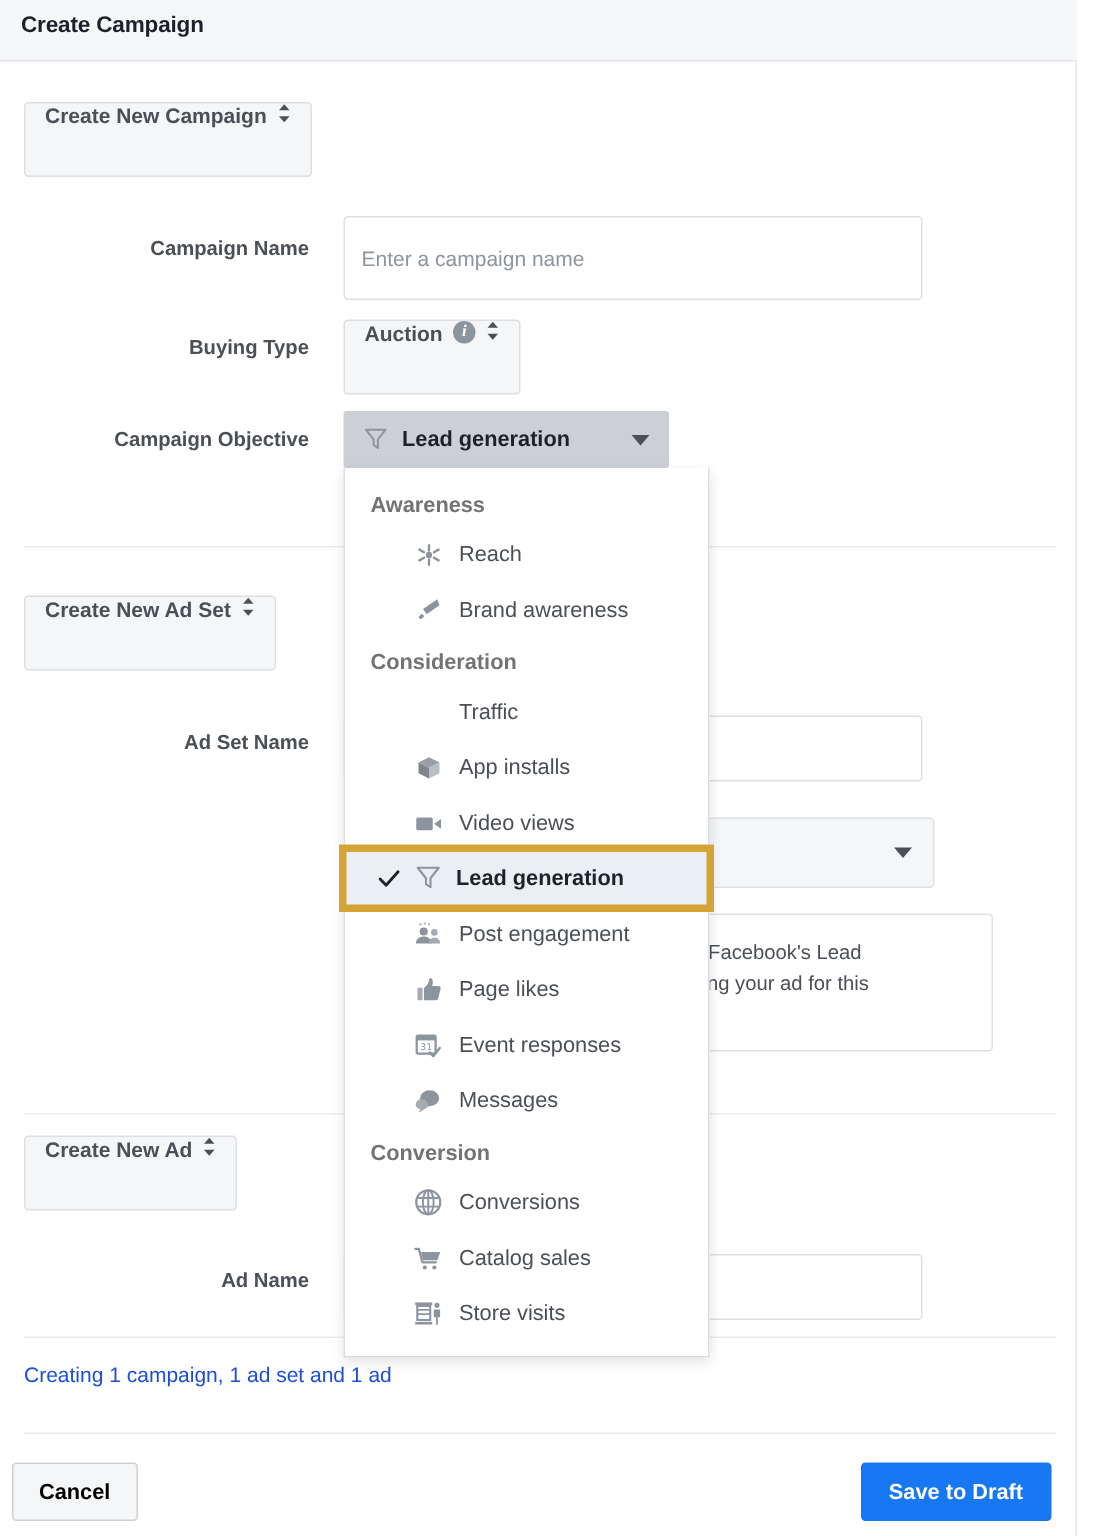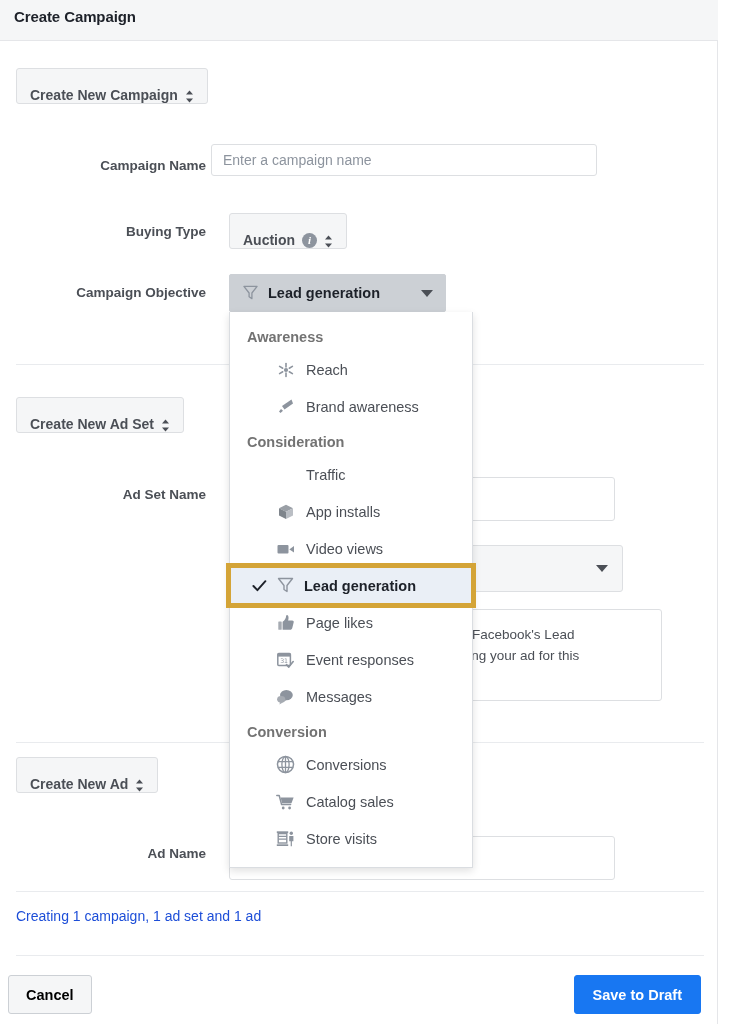--- a/index.html
+++ b/index.html
@@ -31,22 +31,22 @@
 
   
   .panel-edge {
     position: absolute; top: 41px; left: 717px; width: 1px; height: 983px;
     background: #e5e6e9;
   }
 
   
   .sel-btn {
     position: absolute;
-    display: inline-flex; align-items: flex-end; gap: 7px;
-    height: 36px; padding: 0 13px;
+    display: inline-flex; align-items: flex-start; gap: 7px;
+    height: 50px; padding: 0 13px;
     background: #f5f6f7;
     border: 1px solid #dddfe2;
     border-radius: 3px;
     font-size: 14px; font-weight: bold; color: #4b4f56;
     white-space: nowrap;
     cursor: pointer;
   }
   .updown {
     display: inline-block; width: 9px; line-height: 0;
     color: #4b4f56; font-size: 12px;
@@ -219,21 +219,21 @@
     <span>Create New Campaign</span>
     <span class="updown">
       <svg width="9" height="13" viewBox="0 0 9 13">
           <path d="M4.5 0.5 L8 4.5 L1 4.5 Z" fill="#4b4f56"></path>
           <path d="M4.5 12.5 L8 8.5 L1 8.5 Z" fill="#4b4f56"></path>
         </svg>
     </span>
   </div>
 
   <div class="field-label" style="left:40px; top:158px; width:166px;">Campaign Name</div>
-  <div class="text-input" style="left:211px; top:144px; width:386px; height:32px;">
+  <div class="text-input" style="left:229px; top:144px; width:386px; height:56px;">
     <span class="ph">Enter a campaign name</span>
   </div>
 
   <div class="field-label" style="left:40px; top:224px; width:166px;">Buying Type</div>
   <div class="sel-btn" style="left:229px; top:213px;">
     <span>Auction</span>
     <span class="info-i">i</span>
     <span class="updown">
       <svg width="9" height="13" viewBox="0 0 9 13">
           <path d="M4.5 0.5 L8 4.5 L1 4.5 Z" fill="#4b4f56"></path>
@@ -362,20 +362,36 @@
         </span>
         <span class="mi-icon">
           <svg width="17" height="17" viewBox="0 0 16 17">
             <path d="M1 1.5 H15 L9.5 8.5 V14.5 L6.5 12.5 V8.5 Z" fill="none" stroke="#8d949e" stroke-width="1.4" stroke-linejoin="round"></path>
           </svg>
         </span>
         <span class="mi-label">Lead generation</span>
       </div>
       <div class="menu-item">
         <span class="mi-icon">
+          <svg width="19" height="18" viewBox="0 0 19 18">
+            <circle cx="6.5" cy="7" r="2.7" fill="#8d949e"></circle>
+            <path d="M1.3 15 C1.3 11.8 3.6 10.3 6.5 10.3 C9.4 10.3 11.7 11.8 11.7 15 Z" fill="#8d949e"></path>
+            <circle cx="13.6" cy="7.6" r="2.2" fill="#a6abb2"></circle>
+            <path d="M9.9 15 C9.9 12.4 11.4 11.2 13.6 11.2 C15.8 11.2 17.4 12.4 17.4 15 Z" fill="#a6abb2"></path>
+            <g fill="#b9bec4">
+              <circle cx="4.3" cy="2.1" r="0.85"></circle>
+              <circle cx="7.2" cy="1.6" r="0.85"></circle>
+              <circle cx="10.1" cy="2.1" r="0.85"></circle>
+            </g>
+          </svg>
+        </span>
+        <span class="mi-label">Post engagement</span>
+      </div>
+      <div class="menu-item">
+        <span class="mi-icon">
           <svg width="18" height="18" viewBox="0 0 18 18">
             <rect x="1.3" y="7.5" width="3.4" height="8.3" rx="0.6" fill="#a6abb2"></rect>
             <path d="M5.6 7.8 C7.6 6.4 9 4.2 9.1 1.9 C9.2 0.9 10.6 0.9 11.1 1.7 C11.8 2.9 11.6 5 11.1 6.4 L15.2 6.4 C16.3 6.4 17 7.3 16.7 8.3 L15.2 14.3 C15 15.2 14.2 15.8 13.3 15.8 L5.6 15.8 Z" fill="#8d949e"></path>
           </svg>
         </span>
         <span class="mi-label">Page likes</span>
       </div>
       <div class="menu-item">
         <span class="mi-icon">
           <svg width="19" height="18" viewBox="0 0 19 18">

